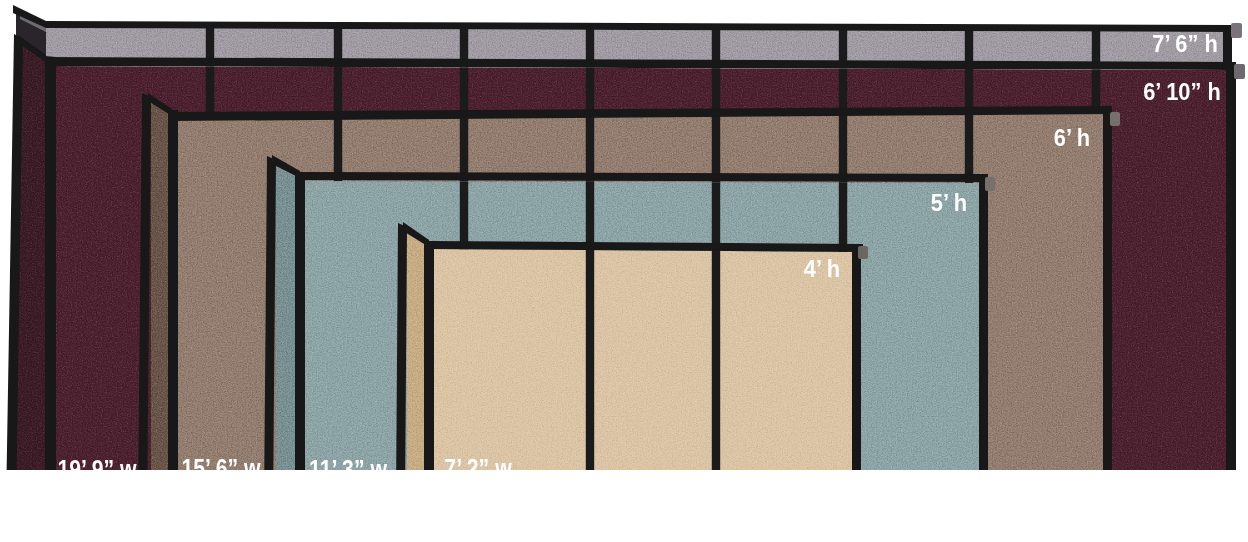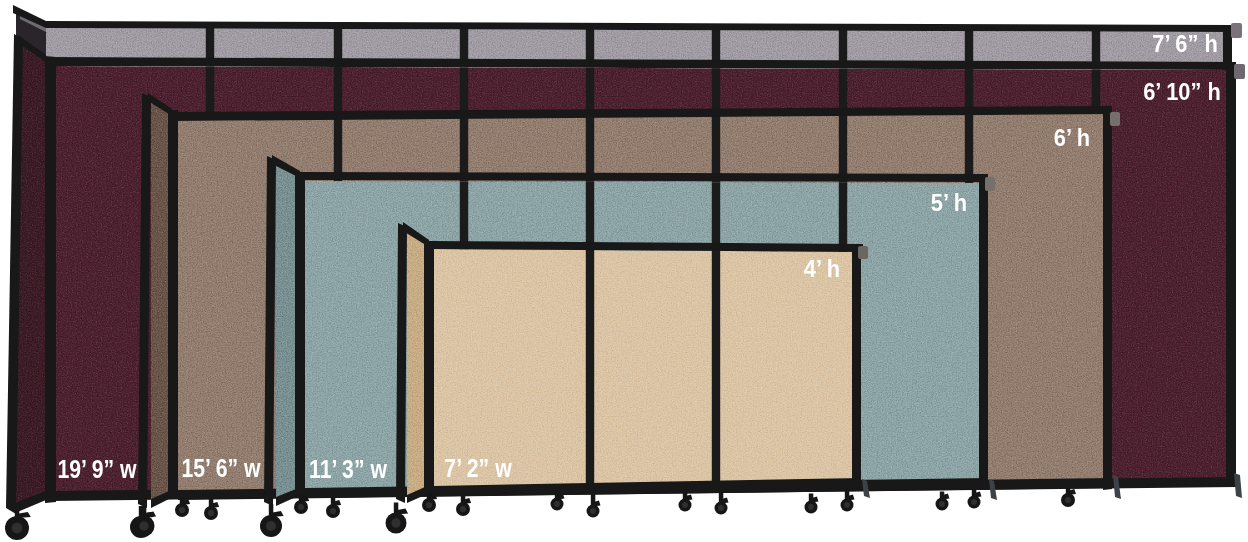--- a/index.html
+++ b/index.html
@@ -1,14 +1,14 @@
 <!DOCTYPE html>
 <html><head><meta charset="utf-8"><style>
 html,body{margin:0;padding:0;background:#fff;}
-#scene{width:1248px;height:542px;position:relative;font-family:"Liberation Sans",sans-serif;}
+#scene{width:1248px;height:470px;position:relative;font-family:"Liberation Sans",sans-serif;}
 text{font-family:"Liberation Sans",sans-serif;font-weight:bold;fill:#fff;}
 </style></head><body>
 
 <div id="scene">
 <svg width="1248" height="542" viewBox="0 0 1248 542" xmlns="http://www.w3.org/2000/svg">
 <defs>
 <filter id="grain" x="-5%" y="-5%" width="110%" height="110%" color-interpolation-filters="sRGB">
   <feTurbulence type="fractalNoise" baseFrequency="0.8" numOctaves="2" seed="11" result="t"></feTurbulence>
   <feColorMatrix in="t" type="matrix" values="0.33 0.33 0.33 0 0  0.33 0.33 0.33 0 0  0.33 0.33 0.33 0 0  0 0 0 0 1" result="n"></feColorMatrix>
   <feBlend in="n" in2="SourceGraphic" mode="soft-light" result="b"></feBlend>

